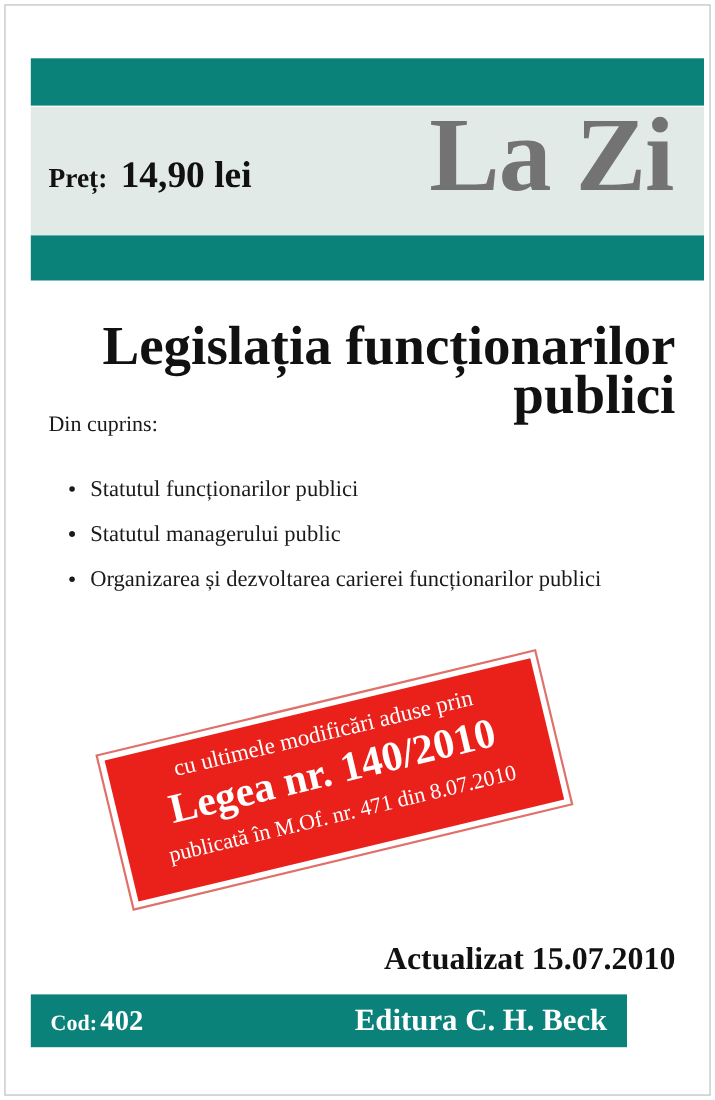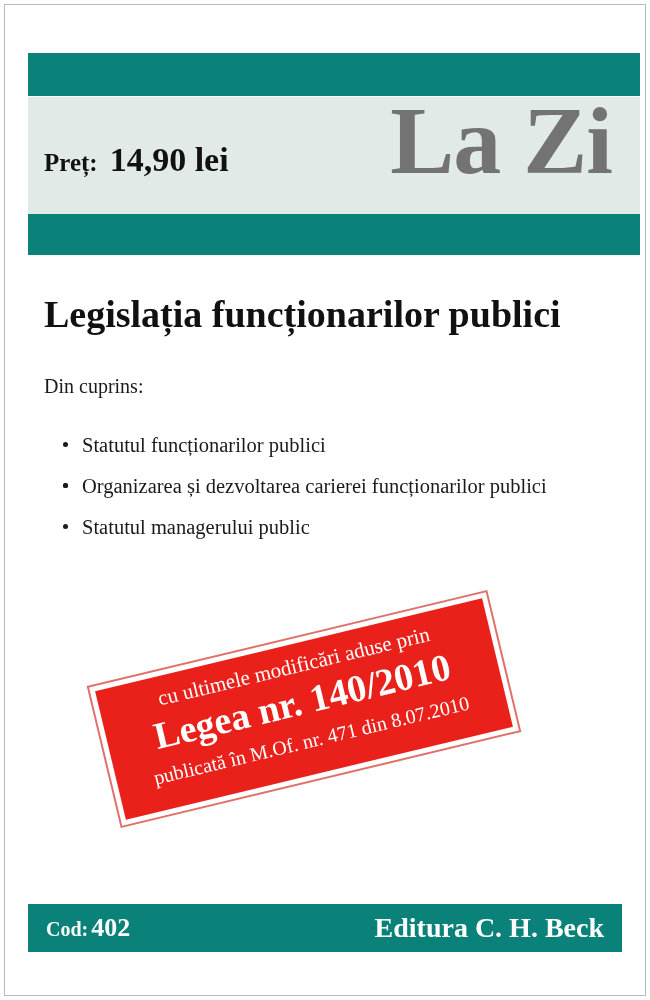--- a/index.html
+++ b/index.html
@@ -85,24 +85,25 @@
     color: #737373;
     letter-spacing: -1px;
   }
 
   
   #book-title {
     position: absolute;
     left: 44px;
     top: 292px;
     width: 570px;
-    font-size: 38px;
+    font-size: 50px;
     line-height: 44px;
     font-weight: bold;
     color: #111111;
+    text-align: right;
   }
 
   
   #contents-label {
     position: absolute;
     left: 44px;
     top: 375px;
     font-size: 20px;
     color: #1a1a1a;
   }
@@ -189,21 +190,21 @@
     top: 856px;
     font-size: 29px;
     font-weight: bold;
     color: #111111;
     white-space: nowrap;
   }
   #footer-bar {
     position: absolute;
     left: 28px;
     top: 904px;
-    width: 594px;
+    width: 542px;
     height: 48px;
     background: #0b8279;
   }
   #footer-code {
     position: absolute;
     left: 18px;
     top: 50%;
     transform: translateY(-50%);
     color: #ffffff;
     white-space: nowrap;
@@ -254,37 +255,38 @@
   <ul id="contents-list">
     <li>
       <span class="bullet-dot"></span>
       <span>Statutul funcționarilor publici</span>
     </li>
     <li>
       <span class="bullet-dot"></span>
     </li>
     <li>
       <span class="bullet-dot"></span>
+      <span>Statutul managerului public</span>
+    </li>
+    <li>
+      <span class="bullet-dot"></span>
       <span>Organizarea și dezvoltarea carierei funcționarilor publici</span>
-    </li>
-    <li>
-      <span class="bullet-dot"></span>
-      <span>Statutul managerului public</span>
     </li>
   </ul>
 
   <div id="stamp">
     <div id="stamp-outer-line"></div>
     <div id="stamp-body">
       <div id="stamp-line-1" class="stamp-line">cu ultimele modificări aduse prin</div>
       <div id="stamp-line-2" class="stamp-line">Legea nr. 140/2010</div>
       <div id="stamp-line-3" class="stamp-line">publicată în M.Of. nr. 471 din 8.07.2010</div>
     </div>
   </div>
 
+  <div id="updated-line">Actualizat 15.07.2010</div>
 
   <div id="footer-bar">
     <div id="footer-code">
       <span class="code-label">Cod:</span><span class="code-value">402</span>
     </div>
     <div id="footer-publisher">Editura C. H. Beck</div>
   </div>
 
 </div>
 

